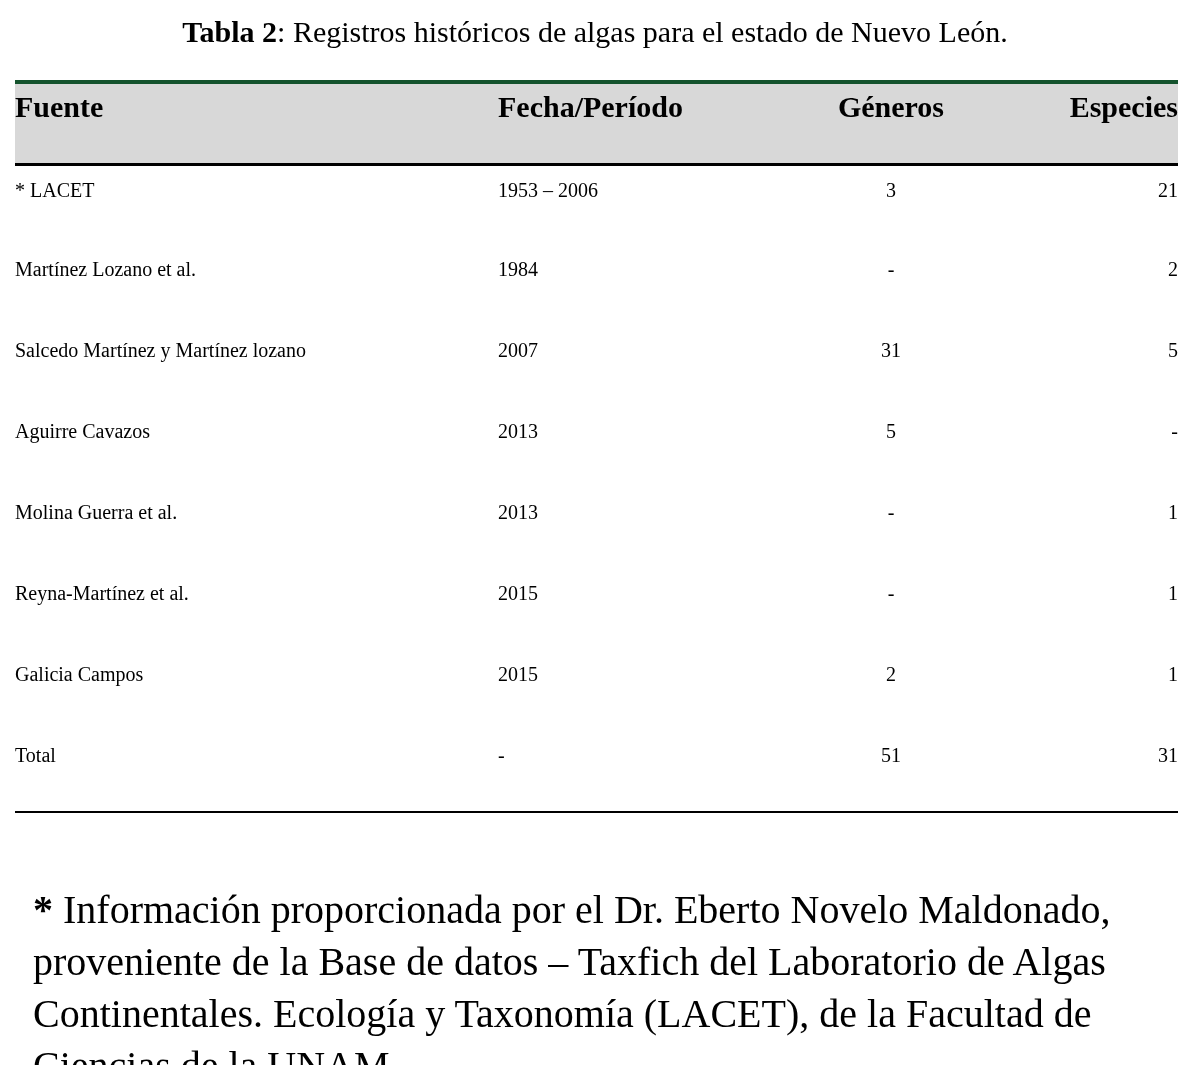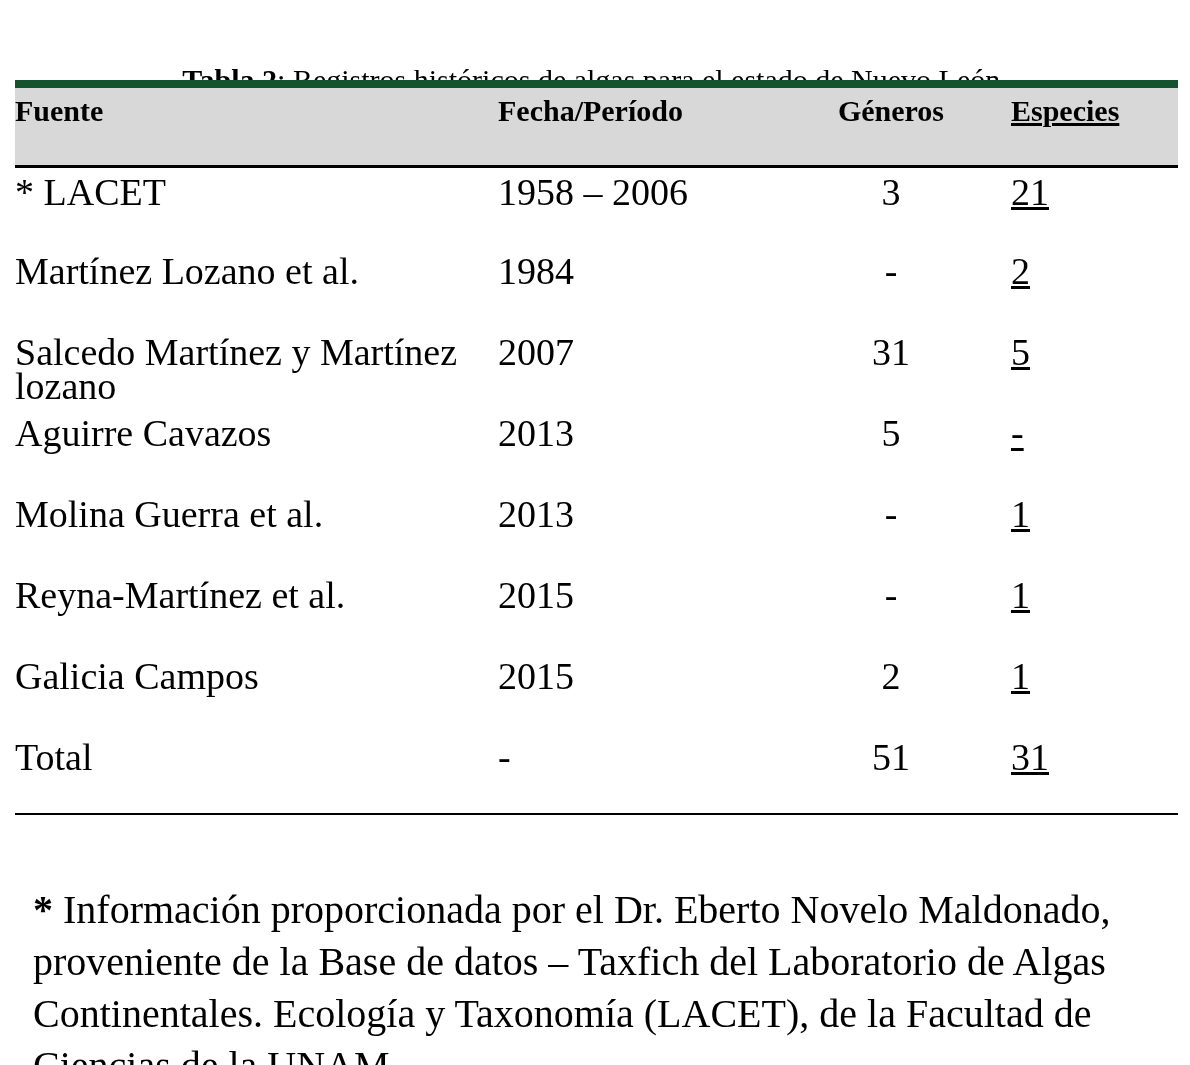--- a/index.html
+++ b/index.html
@@ -23,58 +23,57 @@
   }
   .doc-title {
     position: absolute;
     top: 15px;
     left: 0;
     width: 1190px;
     text-align: center;
     font-size: 30px;
     line-height: 34px;
     white-space: nowrap;
-    margin-top: 48px;
   }
   .doc-title .title-label {
     font-weight: bold;
   }
   table.doc-table {
     position: absolute;
     left: 15px;
     top: 80px;
     width: 1163px;
     border-collapse: collapse;
     table-layout: fixed;
     border-bottom: 2px solid #000000;
   }
   table.doc-table th {
     background: #d8d8d8;
-    border-top: 8px solid #14532d;
+    border-top: 4px solid #14532d;
     border-bottom: 3px solid #000000;
     font-weight: bold;
     font-size: 30px;
     line-height: 34px;
     vertical-align: top;
     padding: 6px 0 0 0;
     height: 82px;
     box-sizing: border-box;
   }
   table.doc-table td {
-    font-size: 38px;
+    font-size: 20px;
     line-height: 34px;
     vertical-align: top;
     padding: 7px 0 0 0;
     height: 81px;
     box-sizing: border-box;
   }
   .col-fuente   { width: 483px; text-align: left; }
   .col-fecha    { width: 273px; text-align: left; }
   .col-generos  { width: 240px; text-align: center; }
-  .col-especies { width: 167px; text-align: left; text-decoration: underline; }
+  .col-especies { width: 167px; text-align: right; }
   th.col-fuente, td.col-fuente { padding-left: 17px; }
   .etal { }
   .footnote {
     position: absolute;
     left: 33px;
     top: 884px;
     width: 1125px;
     font-size: 40px;
     line-height: 52px;
     text-align: left;
@@ -97,21 +96,21 @@
       <tr>
         <th class="col-fuente">Fuente</th>
         <th class="col-fecha">Fecha/Período</th>
         <th class="col-generos">Géneros</th>
         <th class="col-especies">Especies</th>
       </tr>
     </thead>
     <tbody>
       <tr>
         <td class="col-fuente"><span>* LACET</span><span class="etal"></span><span></span></td>
-        <td class="col-fecha">1958 – 2006</td>
+        <td class="col-fecha">1953 – 2006</td>
         <td class="col-generos">3</td>
         <td class="col-especies">21</td>
       </tr>
       <tr>
         <td class="col-fuente"><span>Martínez Lozano </span><span class="etal">et al</span><span>.</span></td>
         <td class="col-fecha">1984</td>
         <td class="col-generos">-</td>
         <td class="col-especies">2</td>
       </tr>
       <tr>

